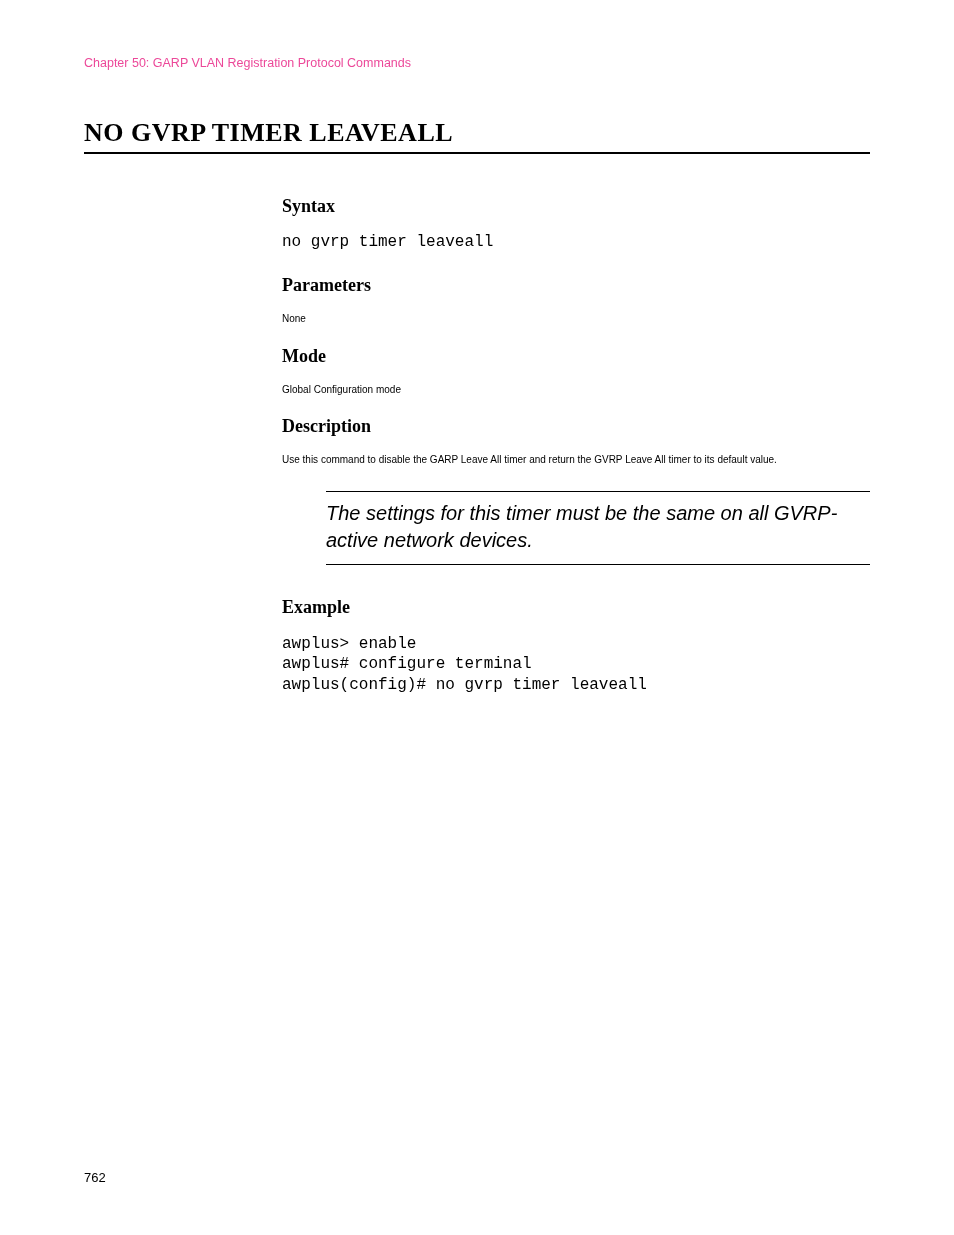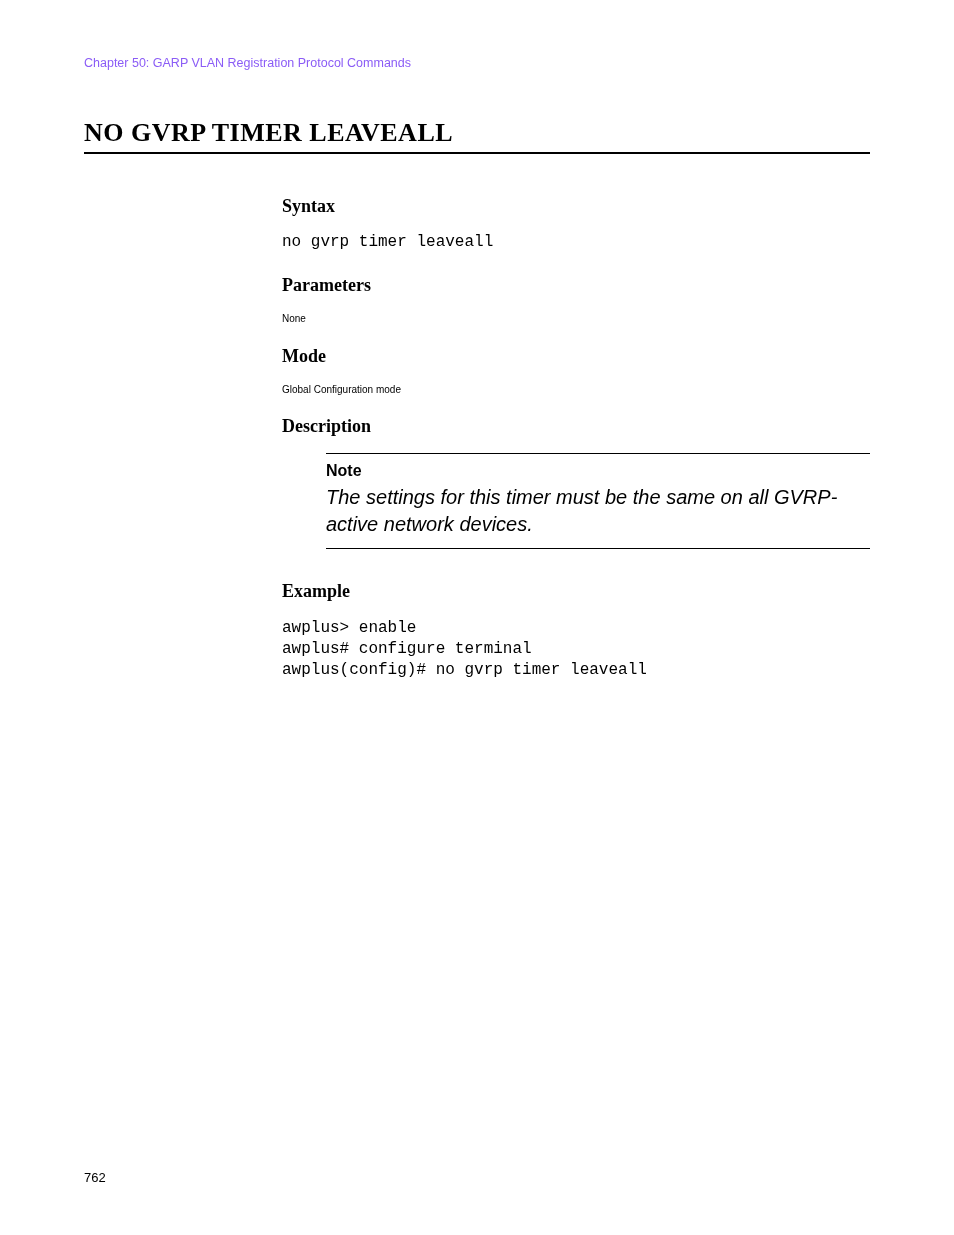--- a/index.html
+++ b/index.html
@@ -10,21 +10,21 @@
     body {
       width: 954px;
       height: 1235px;
       background: #ffffff;
       font-family: Arial, Helvetica, sans-serif;
       position: relative;
       padding: 56px 84px 50px 84px;
     }
     .header-text {
       font-size: 12.5px;
-      color: #8b5cf6;
+      color: #ec4899;
       margin-bottom: 48px;
     }
     .main-title {
       font-family: "Times New Roman", Times, serif;
       font-size: 26px;
       font-weight: bold;
       letter-spacing: 0.5px;
       padding-bottom: 4px;
       border-bottom: 2px solid #000;
       margin-bottom: 42px;
@@ -94,23 +94,23 @@
   <div class="section-heading">Syntax</div>
   <div class="code-line">no gvrp timer leaveall</div>
 
   <div class="section-heading">Parameters</div>
   <div class="body-text mb-short">None</div>
 
   <div class="section-heading">Mode</div>
   <div class="body-text mb-short">Global Configuration mode</div>
 
   <div class="section-heading">Description</div>
+  <div class="body-text">Use this command to disable the GARP Leave All timer and return the GVRP Leave All timer to its default value.</div>
 
   <div class="note-box">
-    <div class="note-label">Note</div>
     <div class="note-text">The settings for this timer must be the same on all GVRP-active network devices.</div>
   </div>
 
   <div class="section-heading">Example</div>
   <div class="example-code">awplus&gt; enable
 awplus# configure terminal
 awplus(config)# no gvrp timer leaveall</div>
 
 </div>
 

